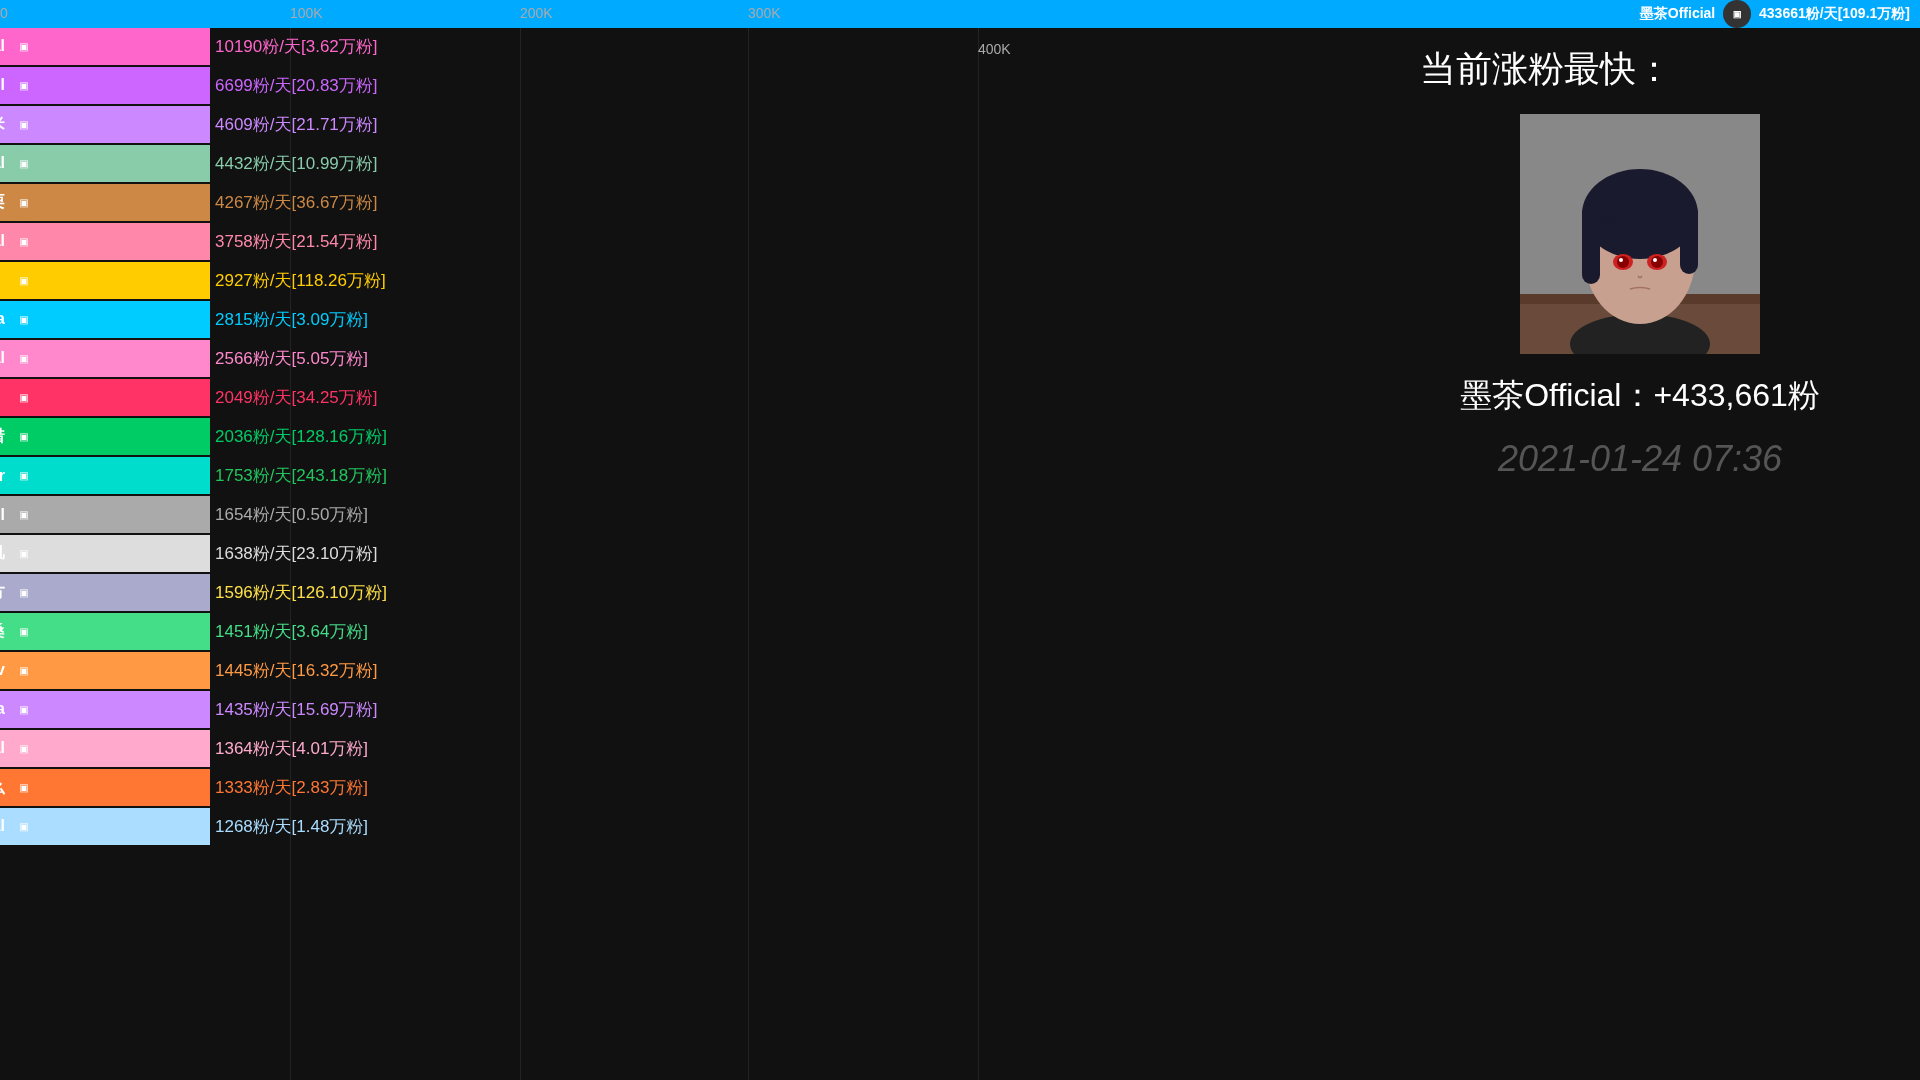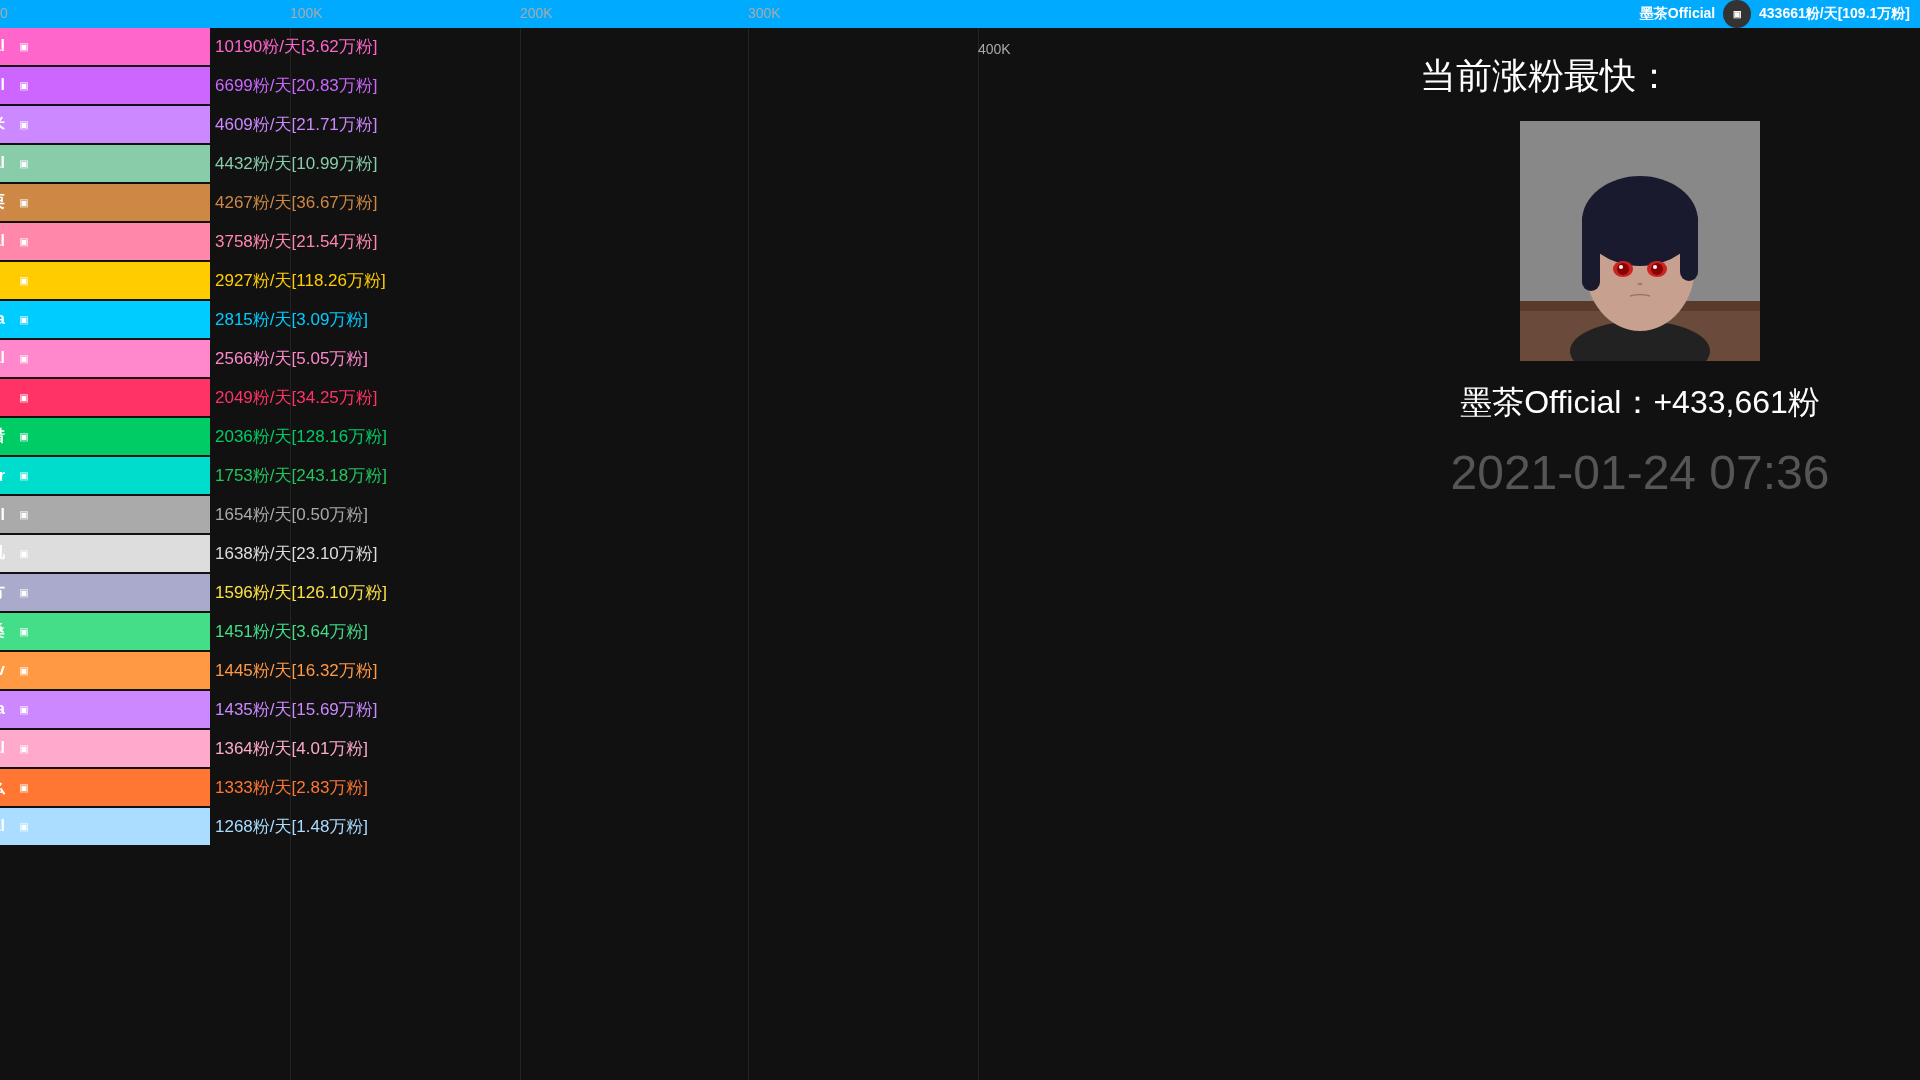--- a/index.html
+++ b/index.html
@@ -91,21 +91,21 @@
       left: 215px;
       color: #fff;
       font-size: 17px;
       white-space: nowrap;
     }
 
     
     .right-panel {
       position: absolute;
       right: 0;
-      top: 28px;
+      top: 21px;
       width: 560px;
       bottom: 0;
       display: flex;
       flex-direction: column;
       align-items: center;
       padding: 24px 20px;
     }
 
     .fastest-label {
       font-size: 36px;
@@ -132,23 +132,24 @@
     }
 
     .featured-name {
       font-size: 32px;
       color: #fff;
       margin-top: 20px;
       text-align: center;
     }
 
     .featured-date {
-      font-size: 48px;
+      font-size: 36px;
       color: #555;
       margin-top: 20px;
+      font-style: italic;
     }
 
     
     .top-bar-row {
       position: absolute;
       top: 0;
       left: 0;
       right: 0;
       height: 28px;
       background: #00aaff;

